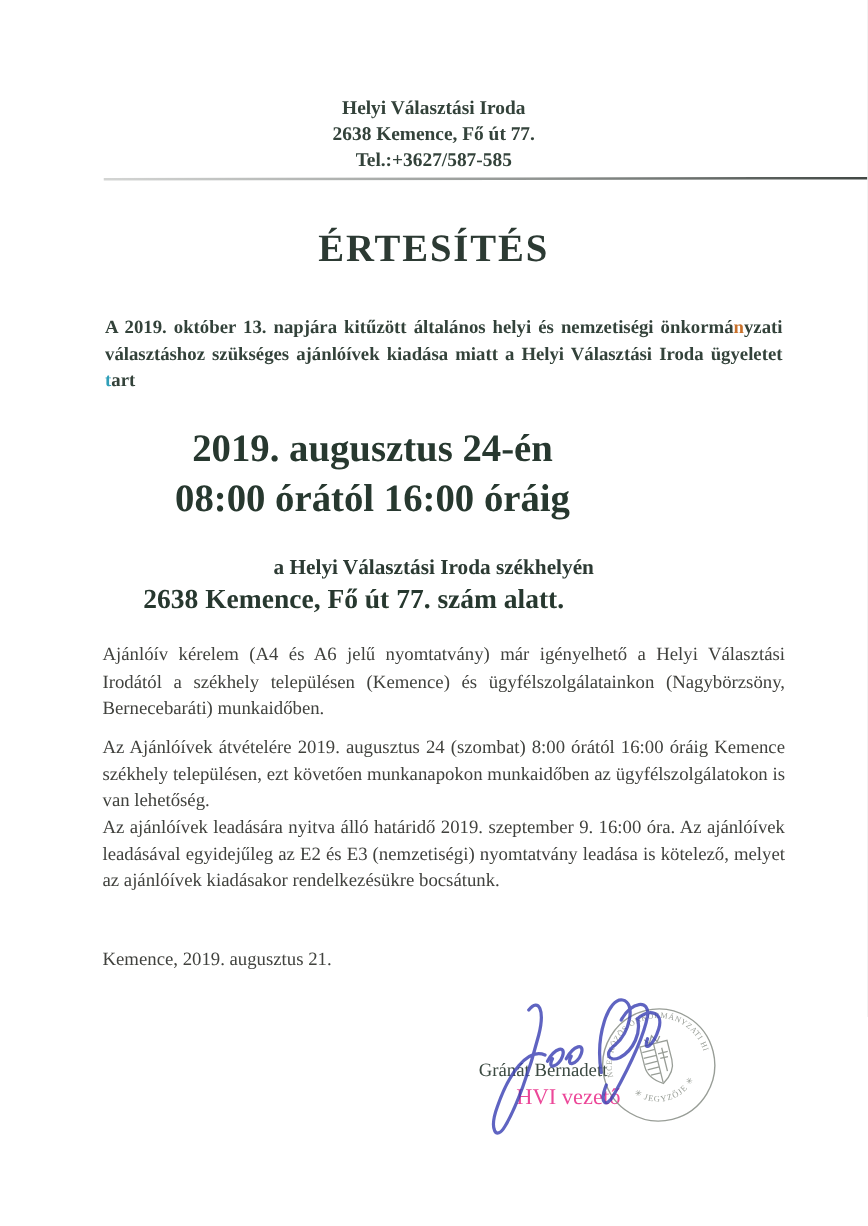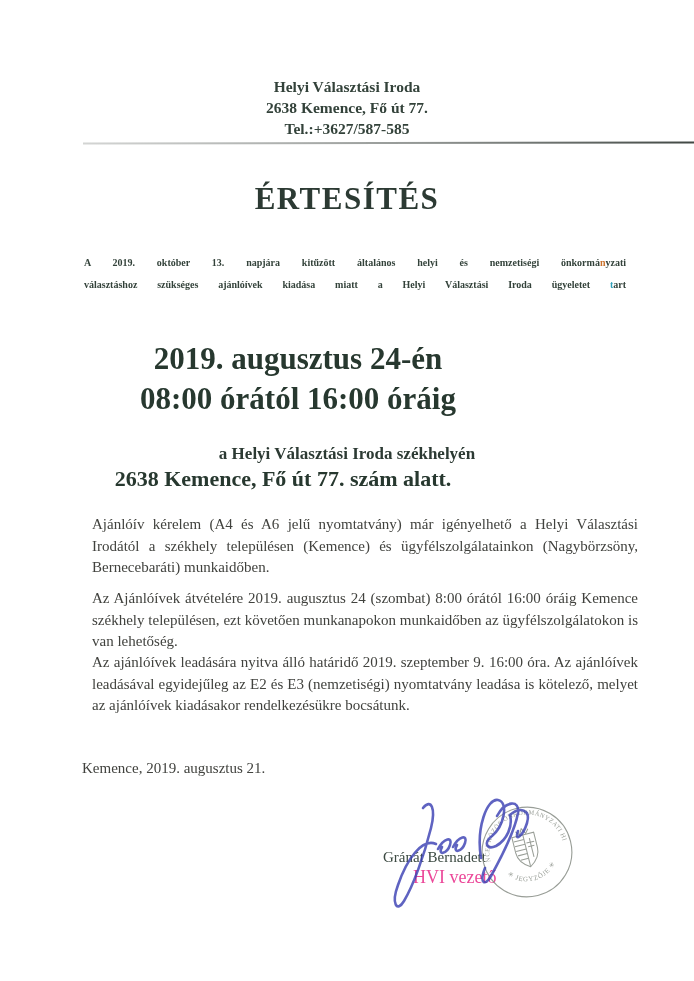--- a/index.html
+++ b/index.html
@@ -17,35 +17,35 @@
   .header{top:76px;left:0;width:694px;text-align:center;
     font-weight:bold;font-size:15.5px;line-height:21px;color:#33423a;}
   .scanline{top:142px;left:83px;width:611px;height:2px;
     background:linear-gradient(to right, rgba(130,134,130,.35), rgba(90,96,92,.65) 55%, rgba(55,62,58,.95));
     transform:rotate(-0.08deg);}
   
   .title{top:181px;left:0;width:694px;text-align:center;
     font-weight:bold;font-size:31px;letter-spacing:1.5px;color:#2c3a33;}
   
   .lead{top:252px;left:84px;width:542px;
-    font-weight:bold;font-size:10px;line-height:21.5px;color:#33423a;}
+    font-weight:bold;font-size:15px;line-height:21.5px;color:#33423a;}
   .lead .jline{text-align:justify;text-align-last:justify;}
   .artifact-orange{color:#c9712b;}
   .artifact-teal{color:#2f9fb8;}
   
   .date-heading{top:339px;left:0;width:596px;text-align:center;
     font-weight:bold;font-size:31px;line-height:40px;color:#27382f;}
   
   .loc1{top:444px;left:0;width:694px;text-align:center;
     font-weight:bold;font-size:17px;color:#2c3a33;}
   .loc2{top:466px;left:0;width:566px;text-align:center;
     font-weight:bold;font-size:22px;color:#27382f;}
   
   .para{left:82px;width:546px;font-size:15px;line-height:21.5px;
-    text-align:justify;color:#41423e;margin-left:10px;}
+    text-align:justify;color:#41423e;}
   .p1{top:514px;} .p2{top:588px;} .p3{top:652px;}
   .dateline{top:760px;left:82px;font-size:15px;color:#41423e;}
   
   .sigblock{top:786px;left:383px;width:270px;height:170px;}
   .sig-name{position:absolute;top:63px;left:0;font-size:15px;color:#3c4a42;white-space:nowrap;}
   .sig-role{position:absolute;top:81px;left:30px;font-size:18px;color:#ec4899;white-space:nowrap;}
   .sig-svg{position:absolute;top:0px;left:6px;}
   .stamp-svg{position:absolute;top:18px;left:96px;transform:rotate(-14deg);opacity:.85;}
 </style>
 </head>

